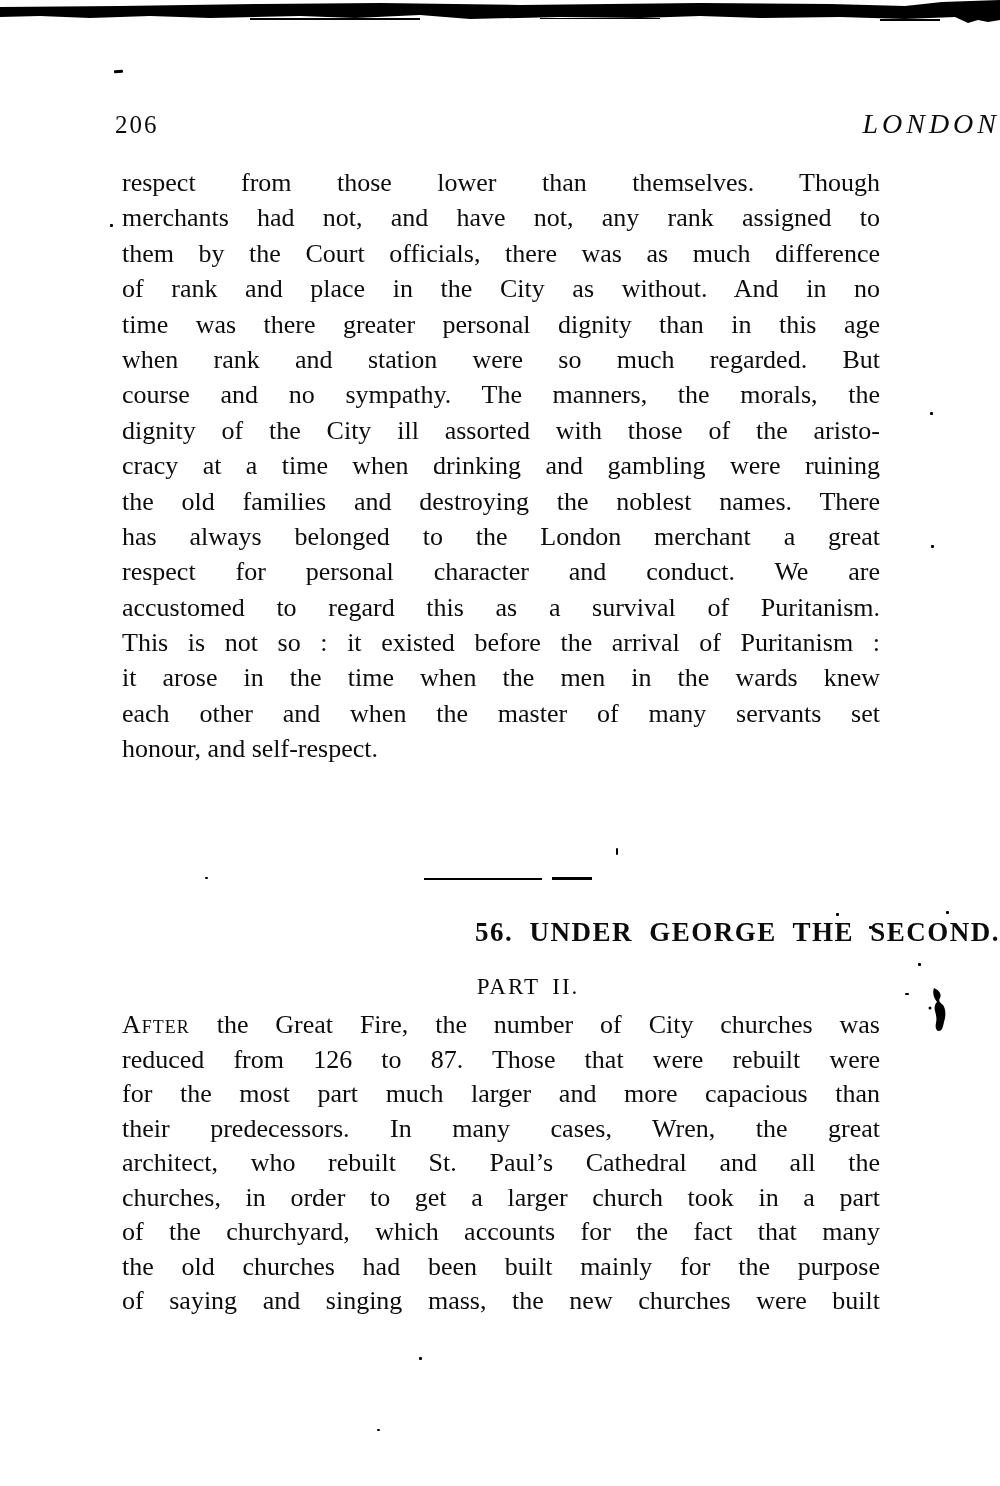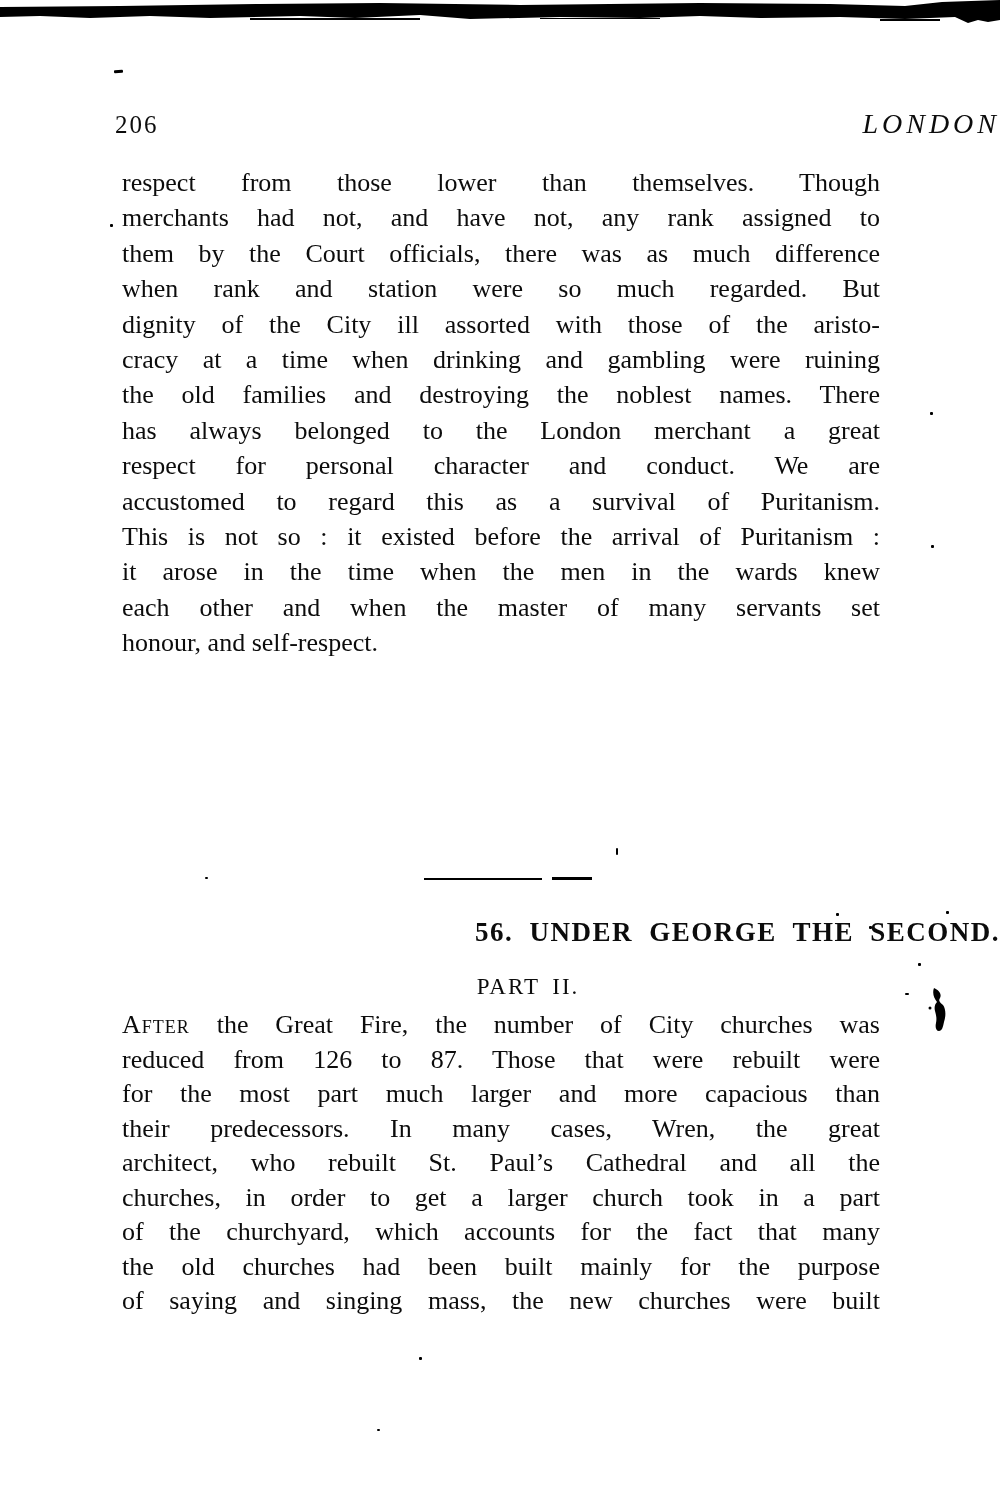--- a/index.html
+++ b/index.html
@@ -82,21 +82,24 @@
 
   <header class="running-head">
     <span class="pagenum">206</span>
     <span class="runtitle">LONDON</span>
   </header>
 
   <div class="para p1">
       <div class="line">respect from those lower than themselves. Though</div>
       <div class="line">merchants had not, and have not, any rank assigned to</div>
       <div class="line">them by the Court officials, there was as much difference</div>
+      <div class="line">of rank and place in the City as without. And in no</div>
+      <div class="line">time was there greater personal dignity than in this age</div>
       <div class="line">when rank and station were so much regarded. But</div>
+      <div class="line">course and no sympathy. The manners, the morals, the</div>
       <div class="line">dignity of the City ill assorted with those of the aristo-</div>
       <div class="line">cracy at a time when drinking and gambling were ruining</div>
       <div class="line">the old families and destroying the noblest names. There</div>
       <div class="line">has always belonged to the London merchant a great</div>
       <div class="line">respect for personal character and conduct. We are</div>
       <div class="line">accustomed to regard this as a survival of Puritanism.</div>
       <div class="line">This is not so : it existed before the arrival of Puritanism :</div>
       <div class="line">it arose in the time when the men in the wards knew</div>
       <div class="line">each other and when the master of many servants set</div>
       <div class="line">honour, and self-respect.</div>

